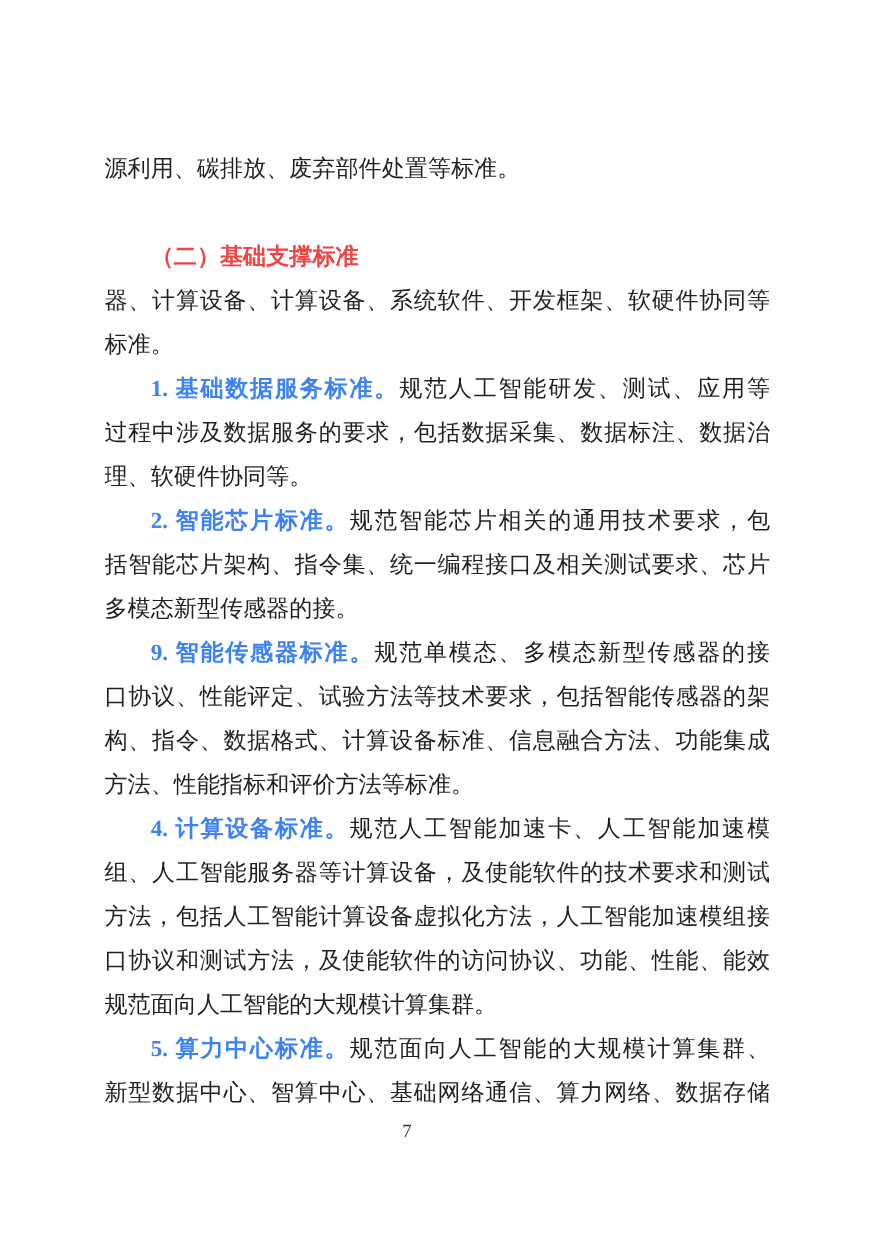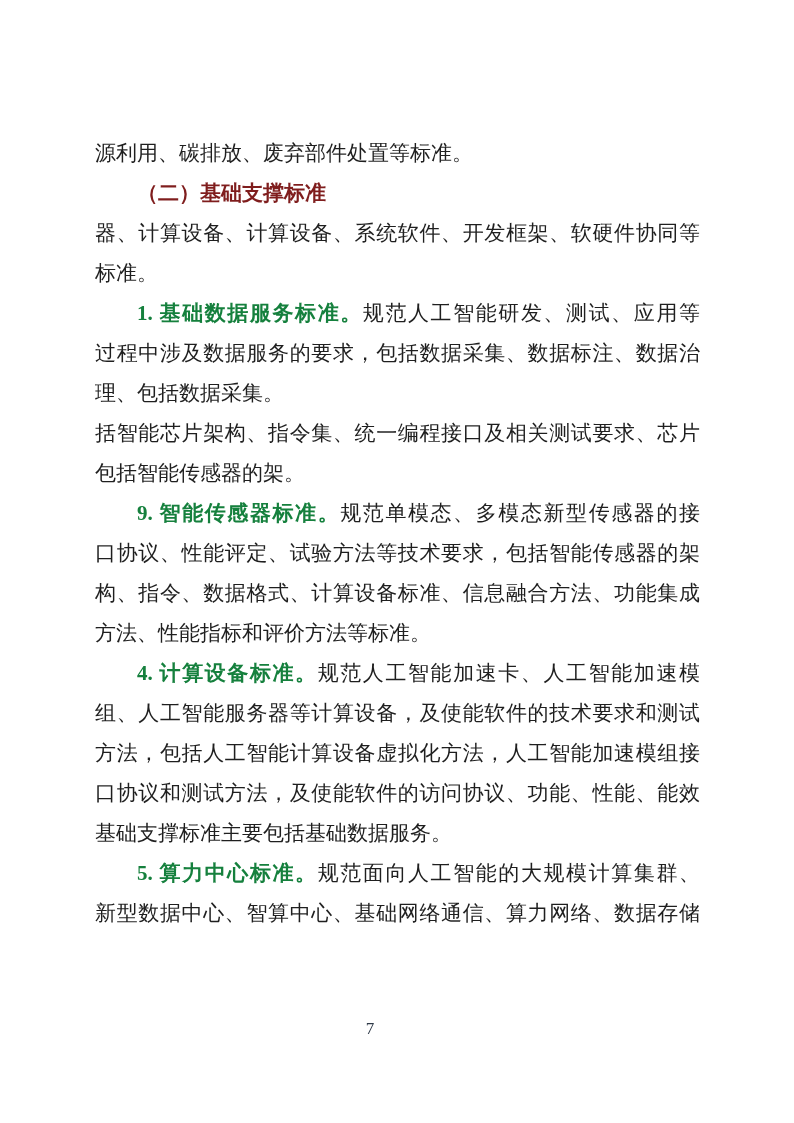--- a/index.html
+++ b/index.html
@@ -34,25 +34,26 @@
     text-align: justify;
     text-align-last: justify;
     text-justify: inter-character;
   }
   
   .indent {
     text-indent: 2em;
   }
   .heading {
     font-weight: bold;
-    color: #7f1d1d;
+    color: #ef4444;
+    margin-top: 40px;
   }
   .lead {
     font-weight: bold;
-    color: #15803d;
+    color: #3b82f6;
   }
   .page-number {
     position: absolute;
     left: 0;
     top: 1016px;
     width: 100%;
     text-align: center;
     font-size: 17px;
     line-height: 26px;
     color: #2e3947;
@@ -80,28 +81,31 @@
       <span>标准。</span>
     </div>
 
     <div class="line indent jf">
       <span class="lead">1. 基础数据服务标准。</span><span>规范人工智能研发、测试、应用等</span>
     </div>
     <div class="line jf">
       <span>过程中涉及数据服务的要求，包括数据采集、数据标注、数据治</span>
     </div>
     <div class="line">
-      <span>理、包括数据采集。</span>
+      <span>理、软硬件协同等。</span>
     </div>
 
+    <div class="line indent jf">
+      <span class="lead">2. 智能芯片标准。</span><span>规范智能芯片相关的通用技术要求，包</span>
+    </div>
     <div class="line jf">
       <span>括智能芯片架构、指令集、统一编程接口及相关测试要求、芯片</span>
     </div>
     <div class="line">
-      <span>包括智能传感器的架。</span>
+      <span>多模态新型传感器的接。</span>
     </div>
 
     <div class="line indent jf">
       <span class="lead">9. 智能传感器标准。</span><span>规范单模态、多模态新型传感器的接</span>
     </div>
     <div class="line jf">
       <span>口协议、性能评定、试验方法等技术要求，包括智能传感器的架</span>
     </div>
     <div class="line jf">
       <span>构、指令、数据格式、计算设备标准、信息融合方法、功能集成</span>
@@ -116,21 +120,21 @@
     <div class="line jf">
       <span>组、人工智能服务器等计算设备，及使能软件的技术要求和测试</span>
     </div>
     <div class="line jf">
       <span>方法，包括人工智能计算设备虚拟化方法，人工智能加速模组接</span>
     </div>
     <div class="line jf">
       <span>口协议和测试方法，及使能软件的访问协议、功能、性能、能效</span>
     </div>
     <div class="line">
-      <span>基础支撑标准主要包括基础数据服务。</span>
+      <span>规范面向人工智能的大规模计算集群。</span>
     </div>
 
     <div class="line indent jf">
       <span class="lead">5. 算力中心标准。</span><span>规范面向人工智能的大规模计算集群、</span>
     </div>
     <div class="line jf">
       <span>新型数据中心、智算中心、基础网络通信、算力网络、数据存储</span>
     </div>
 
   </div>

